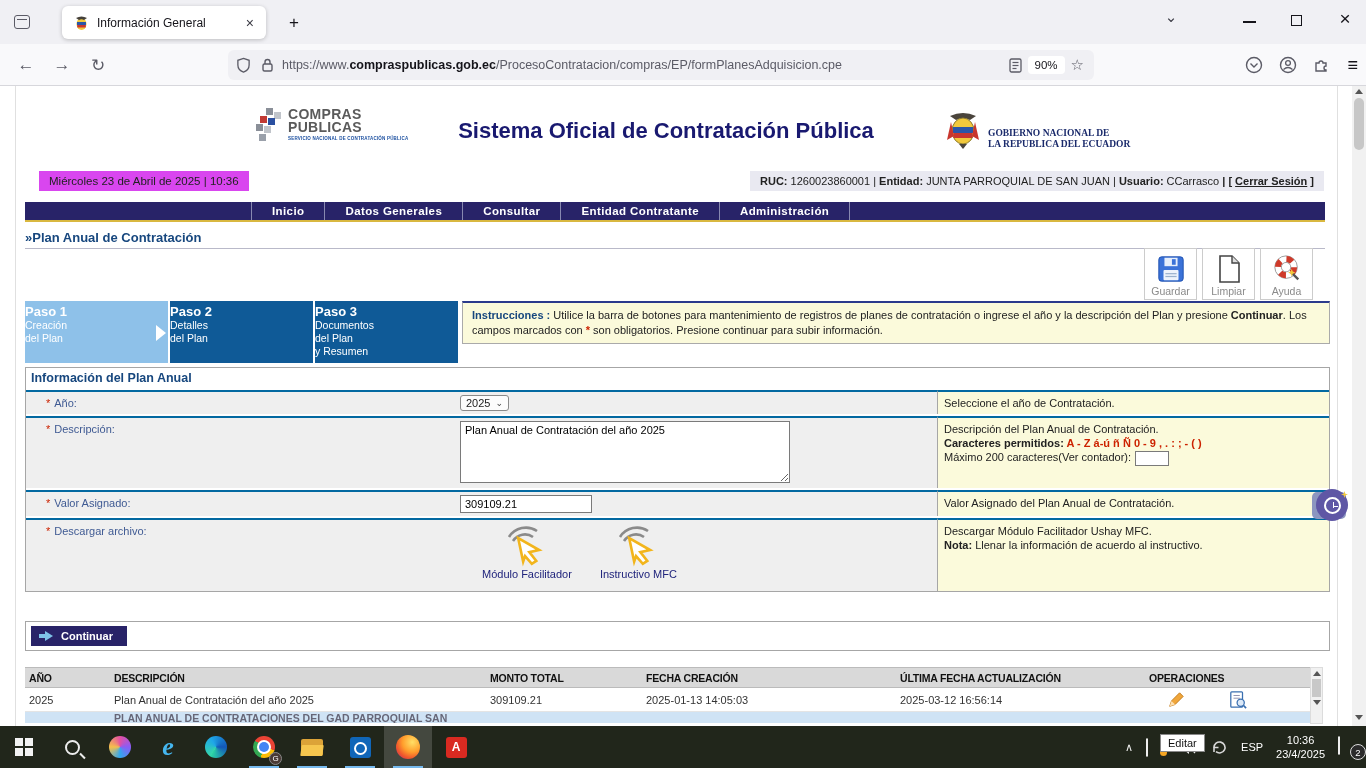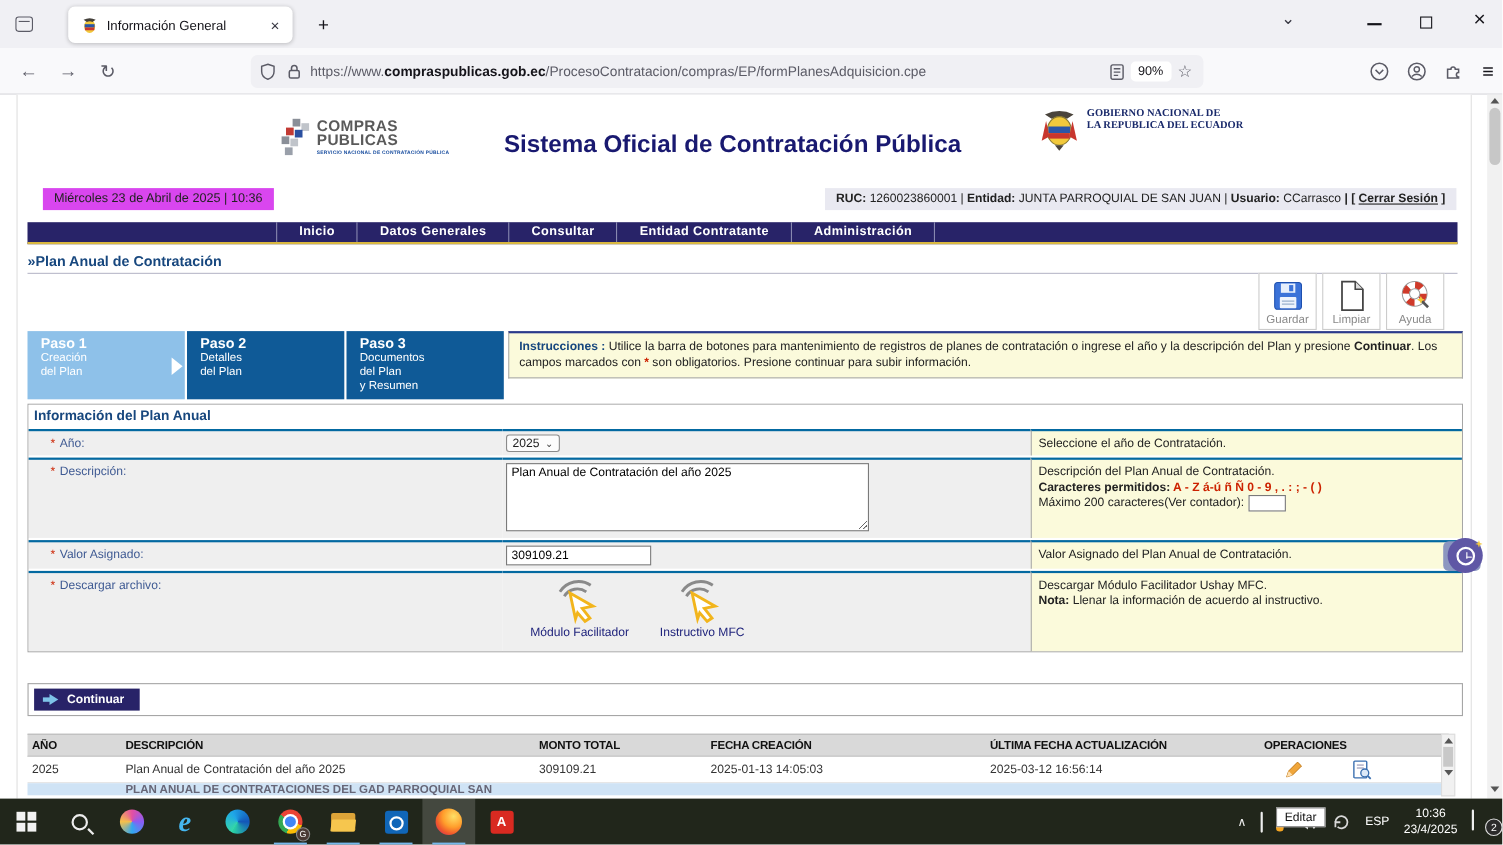--- a/index.html
+++ b/index.html
@@ -36,41 +36,41 @@
   
   .site { position:absolute; left:15px; top:86px; width:1323px; height:640px; background:#fff; border-left:1px solid #e0e0e0; border-right:1px solid #e0e0e0; font-size:11px; color:#222; }
   .abs { position:absolute; }
 
   .logo-cp { left:240px; top:22px; display:flex; gap:6px; align-items:flex-start;}
   .cp-px { width:26px; height:34px; position:relative; }
   .cp-px i { position:absolute; width:7px; height:7px; }
   .cp-text { line-height:13px; font-weight:bold; font-size:14px; color:#5a5a5a; letter-spacing:.3px;}
   .cp-sub { font-size:4.5px; color:#1b4fa0; font-weight:bold; letter-spacing:.2px; margin-top:2px;}
   .site-title { left:370px; top:32px; width:560px; text-align:center; font-size:22px; font-weight:bold; color:#191970; }
-  .logo-gob { left:930px; top:12px; display:flex; align-items:flex-start; gap:8px;}
+  .logo-gob { left:930px; top:24px; display:flex; align-items:flex-end; gap:8px;}
   .gob-text { font-family:"Liberation Serif", serif; font-weight:bold; color:#1a2a6b; font-size:9.5px; line-height:11px;}
 
   .datebox { left:23px; top:85px; background:#d946ef; padding:4px 10px; font-size:11.5px; font-weight:normal; color:#222; }
   .sessionbox { right:13px; top:85px; background:#e9e9f1; padding:4px 10px; font-size:11px; color:#222; }
   .sessionbox b { font-weight:bold; }
   .logout-link { font-weight:bold; text-decoration:underline; color:#222; cursor:pointer;}
 
   .navbar { left:9px; top:116px; width:1300px; height:20px; background:#282368; border-bottom:2px solid #d9b840; display:flex; padding-left:226px; }
   .nav-item { color:#fff; font-size:11.5px; font-weight:bold; letter-spacing:.4px; padding:3px 20px; border-left:1px solid #8888b0; cursor:pointer; white-space:nowrap;}
   .nav-item:last-child { border-right:1px solid #8888b0; }
 
   .breadcrumb { left:9px; top:144px; width:1300px; font-size:13px; font-weight:bold; color:#17477e; border-bottom:1px solid #b9b9c9; padding-bottom:3px; }
 
   .actions { right:24px; top:162px; display:flex; gap:5px; }
   .act-btn { width:53px; height:52px; border:1px solid #ccc; background:#fff; display:flex; flex-direction:column; align-items:center; justify-content:flex-end; padding-bottom:2px; cursor:pointer;}
   .act-btn .ik { height:32px; display:flex; align-items:center; }
   .act-label { font-size:10.5px; color:#8a8a8a; }
 
   .steps-row { left:9px; top:215px; width:1305px; display:flex; align-items:flex-start;}
-  .step { width:143px; height:62px; padding:3px 12px; color:#fff; margin-right:2px; position:relative;}
+  .step { width:143px; height:62px; padding:3px 0; color:#fff; margin-right:2px; position:relative;}
   .step .t { font-size:13px; font-weight:bold; }
   .step .l { font-size:10.5px; line-height:13px;}
   .step-active { background:#8ec1e9; }
   .step-dark { background:#0f5a97; }
   .step-arrow { position:absolute; right:2px; top:24px; width:0; height:0; border-left:10px solid #fff; border-top:8px solid transparent; border-bottom:8px solid transparent;}
   .instructions { flex:1; margin-left:2px; background:#fbfadb; border:1px solid #aaa; border-top:2px solid #2b3a8c; padding:5px 9px; font-size:11px; line-height:15px; color:#222;}
   .instructions .lbl { color:#17477e; font-weight:bold; }
   .instructions b { font-weight:bold; }
   .red { color:#cc2200; font-weight:bold; }
 

